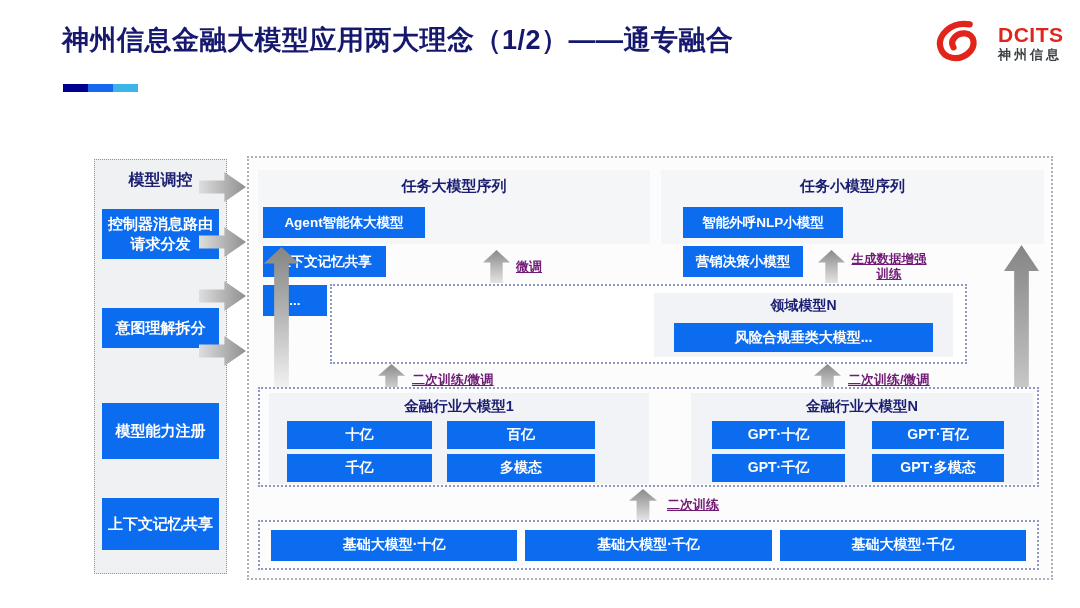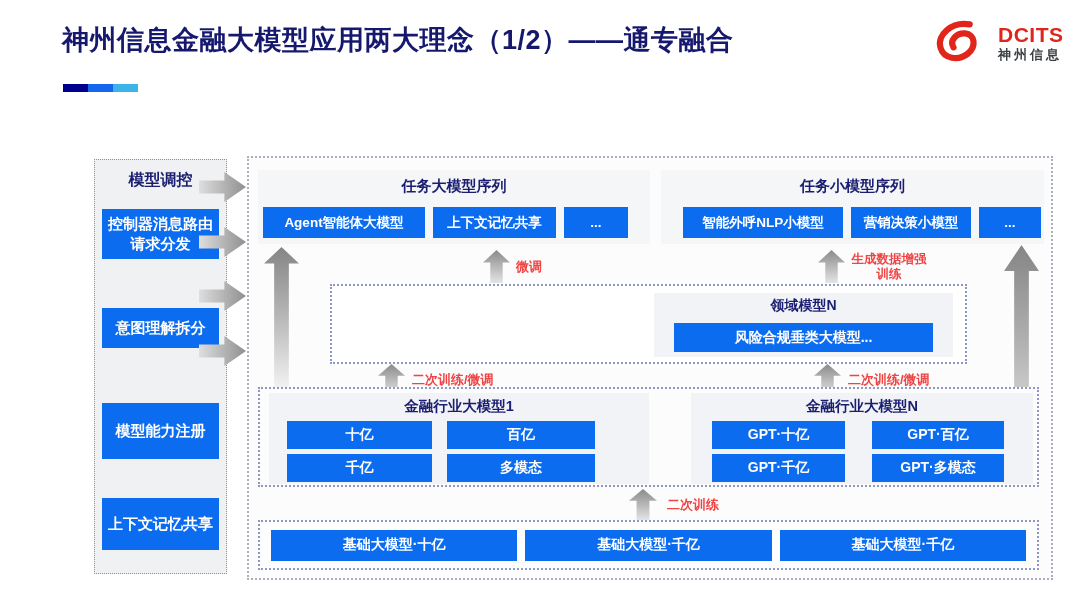--- a/index.html
+++ b/index.html
@@ -33,30 +33,30 @@
   .arrow-right{width:47px;height:30px;left:199px;
     clip-path:polygon(0 28%,54% 28%,54% 0,100% 50%,54% 100%,54% 72%,0 72%);
     background:linear-gradient(to right,#dedede,#8f8f8f);}
   .ar1{top:172px;} .ar2{top:227px;} .ar3{top:281px;} .ar4{top:336px;}
 
   .arrow-up{clip-path:polygon(50% 0,100% 38%,73% 38%,73% 100%,27% 100%,27% 38%,0 38%);
     background:linear-gradient(to bottom,#8a8a8a,#e4e4e4);}
   .arrow-up-tall{clip-path:polygon(50% 0,100% 11%,71% 11%,71% 100%,29% 100%,29% 11%,0 11%);
     background:linear-gradient(to bottom,#858585 0%,#b5b5b5 45%,rgba(246,246,246,.4) 100%);}
 
-  .flow-label{color:#ef4444;font-weight:bold;font-size:13px;}
+  .flow-label{color:#701a75;font-weight:bold;font-size:13px;text-decoration:underline;}
 
   
   .main{left:247px;top:156px;width:806px;height:424px;border:2px dotted #aab0bc;background:#fcfcfd;box-sizing:border-box;}
   .main > .abs{position:absolute;}
 
   .top-sec{background:#f5f6f8;}
   .sec-title{text-align:center;color:#1b1e70;font-weight:bold;}
   .top-sec .sec-title{padding-top:7px;font-size:15px;}
-  .box-row{position:absolute;top:37px;display:flex;gap:8px;}
+  .box-row{position:absolute;top:37px;display:flex;gap:8px;flex-direction:column;}
   .mbox{display:flex;align-items:center;justify-content:center;font-weight:bold;font-size:13.5px;height:31px;text-align:center;}
 
   .secA{left:9px;top:12px;width:392px;height:74px;}
   .secA .box-row{left:5px;}
   .secB{left:412px;top:12px;width:383px;height:74px;}
   .secB .box-row{left:13px;margin-left:9px;}
 
   .domain{left:81px;top:126px;width:637px;height:80px;border:2px dotted #8d96c5;background:#ffffff;box-sizing:border-box;}
   .dom-sec{position:absolute;top:7px;height:64px;background:#f2f3f6;}
   .dom-sec .sec-title{padding-top:4px;font-size:14px;}

